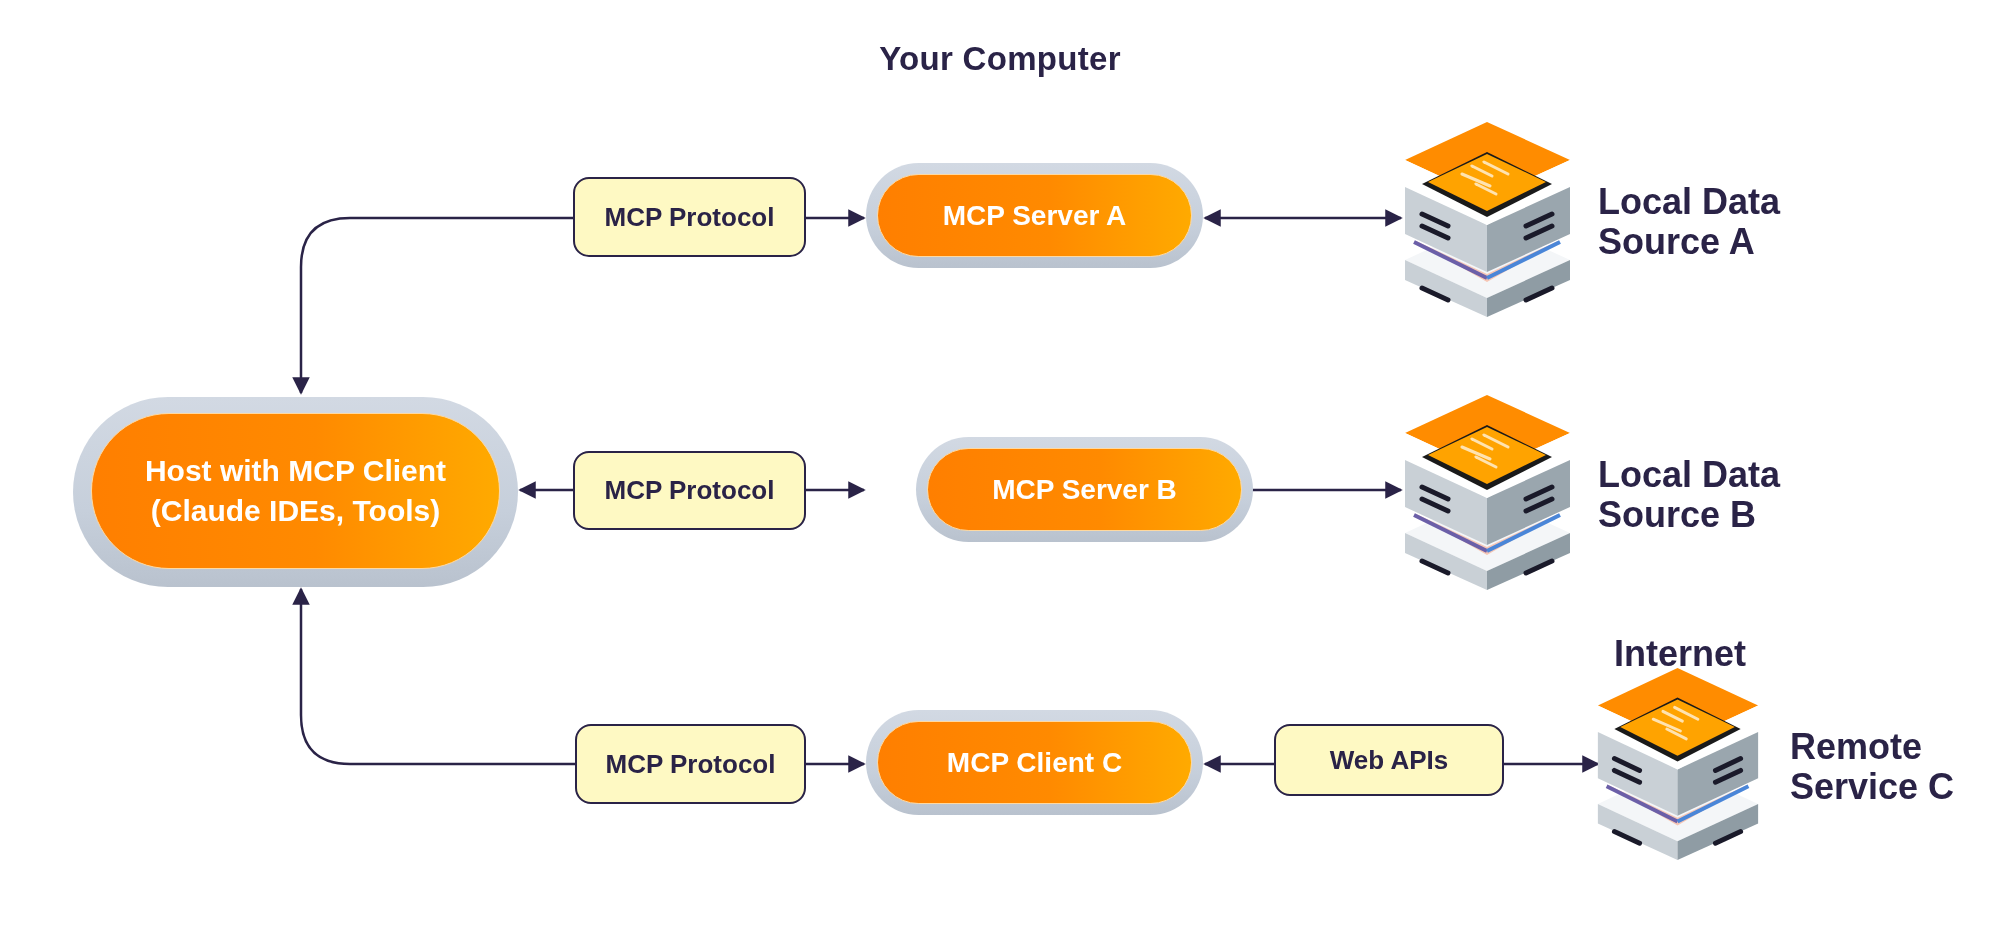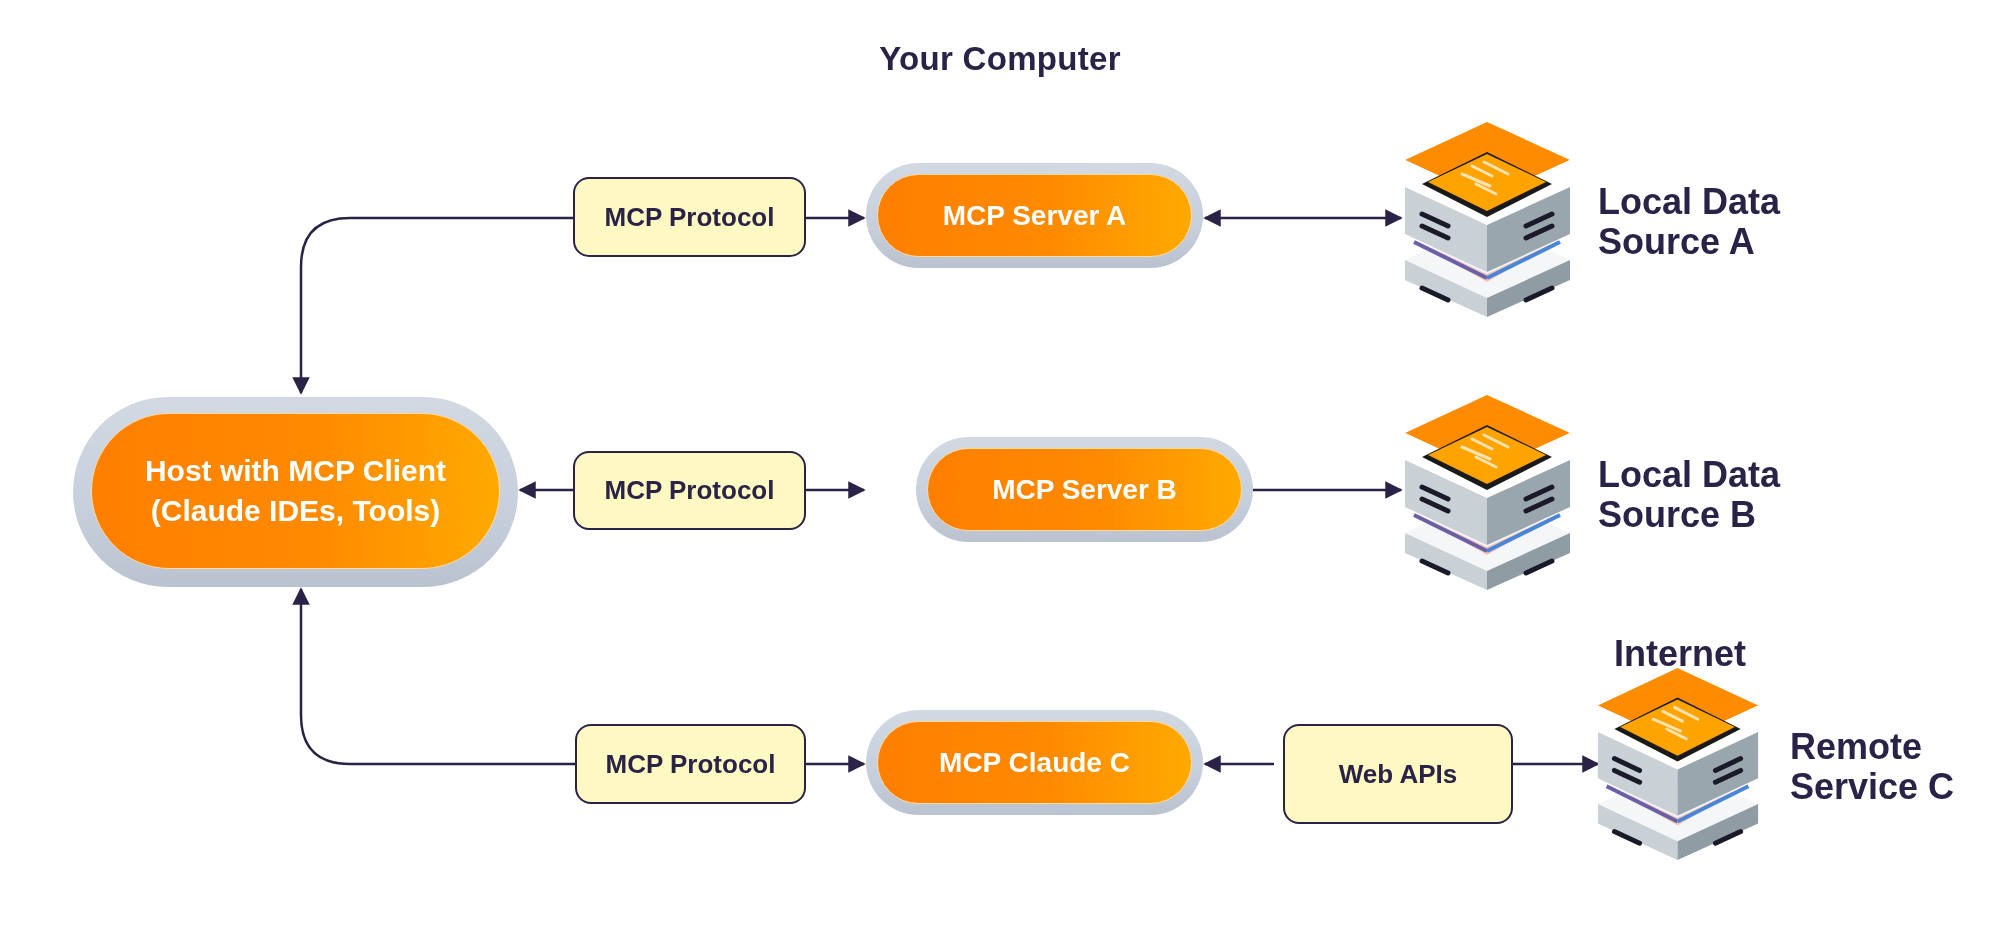--- a/index.html
+++ b/index.html
@@ -125,23 +125,23 @@
     </g>
   </svg>
 </div>
 <div class="label" style="left:1598px;top:455px;">
   <div>Local Data</div>
   <div>Source B</div>
 </div>
 
 <div class="pbox" style="left:575px;top:724px;width:231px;height:80px;">MCP Protocol</div>
 <div class="pill-outer srv" style="left:866px;top:710px;width:337px;height:105px;">
-  <div class="pill-inner">MCP Claude C</div>
+  <div class="pill-inner">MCP Client C</div>
 </div>
-<div class="pbox" style="left:1274px;top:724px;width:230px;height:100px;margin-left:9px;">Web APIs</div>
+<div class="pbox" style="left:1274px;top:724px;width:230px;height:72px;">Web APIs</div>
 <div class="label" style="left:1614px;top:634px;">Internet</div>
 <div class="icon" style="left:1593px;top:668px;width:170px;height:192px;">
   <svg width="170" height="192" viewBox="0 0 175 195" preserveAspectRatio="none">
     <g>
       <polygon points="87,100 170,138 87,176 5,138" fill="#f4f6f8"></polygon>
       <polygon points="5,138 87,176 87,195 5,158" fill="#c9d0d6"></polygon>
       <polygon points="87,176 170,138 170,158 87,195" fill="#8f9ca4"></polygon>
       <polygon points="14,118 87,152 160,118 87,160" fill="#f6c6b5"></polygon>
       <line x1="14" y1="120" x2="87" y2="156" stroke="#6b5fa8" stroke-width="4"></line>
       <line x1="87" y1="156" x2="160" y2="120" stroke="#4a86d8" stroke-width="4"></line>

